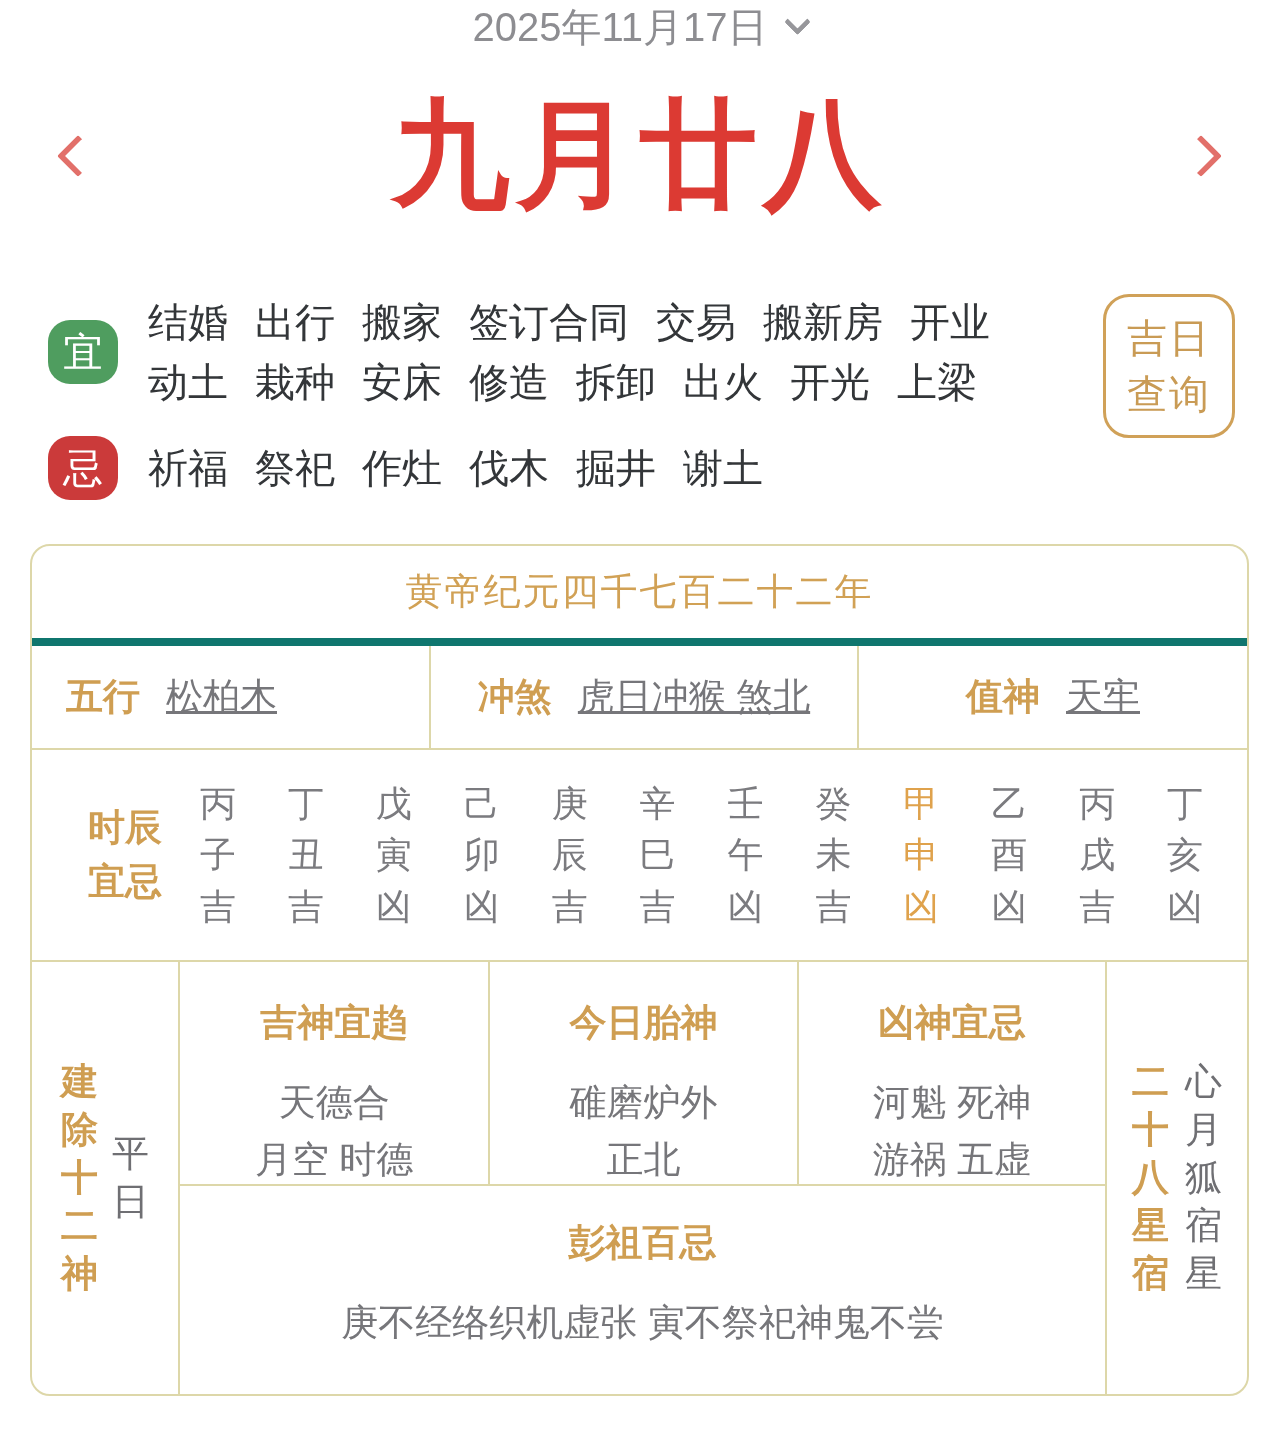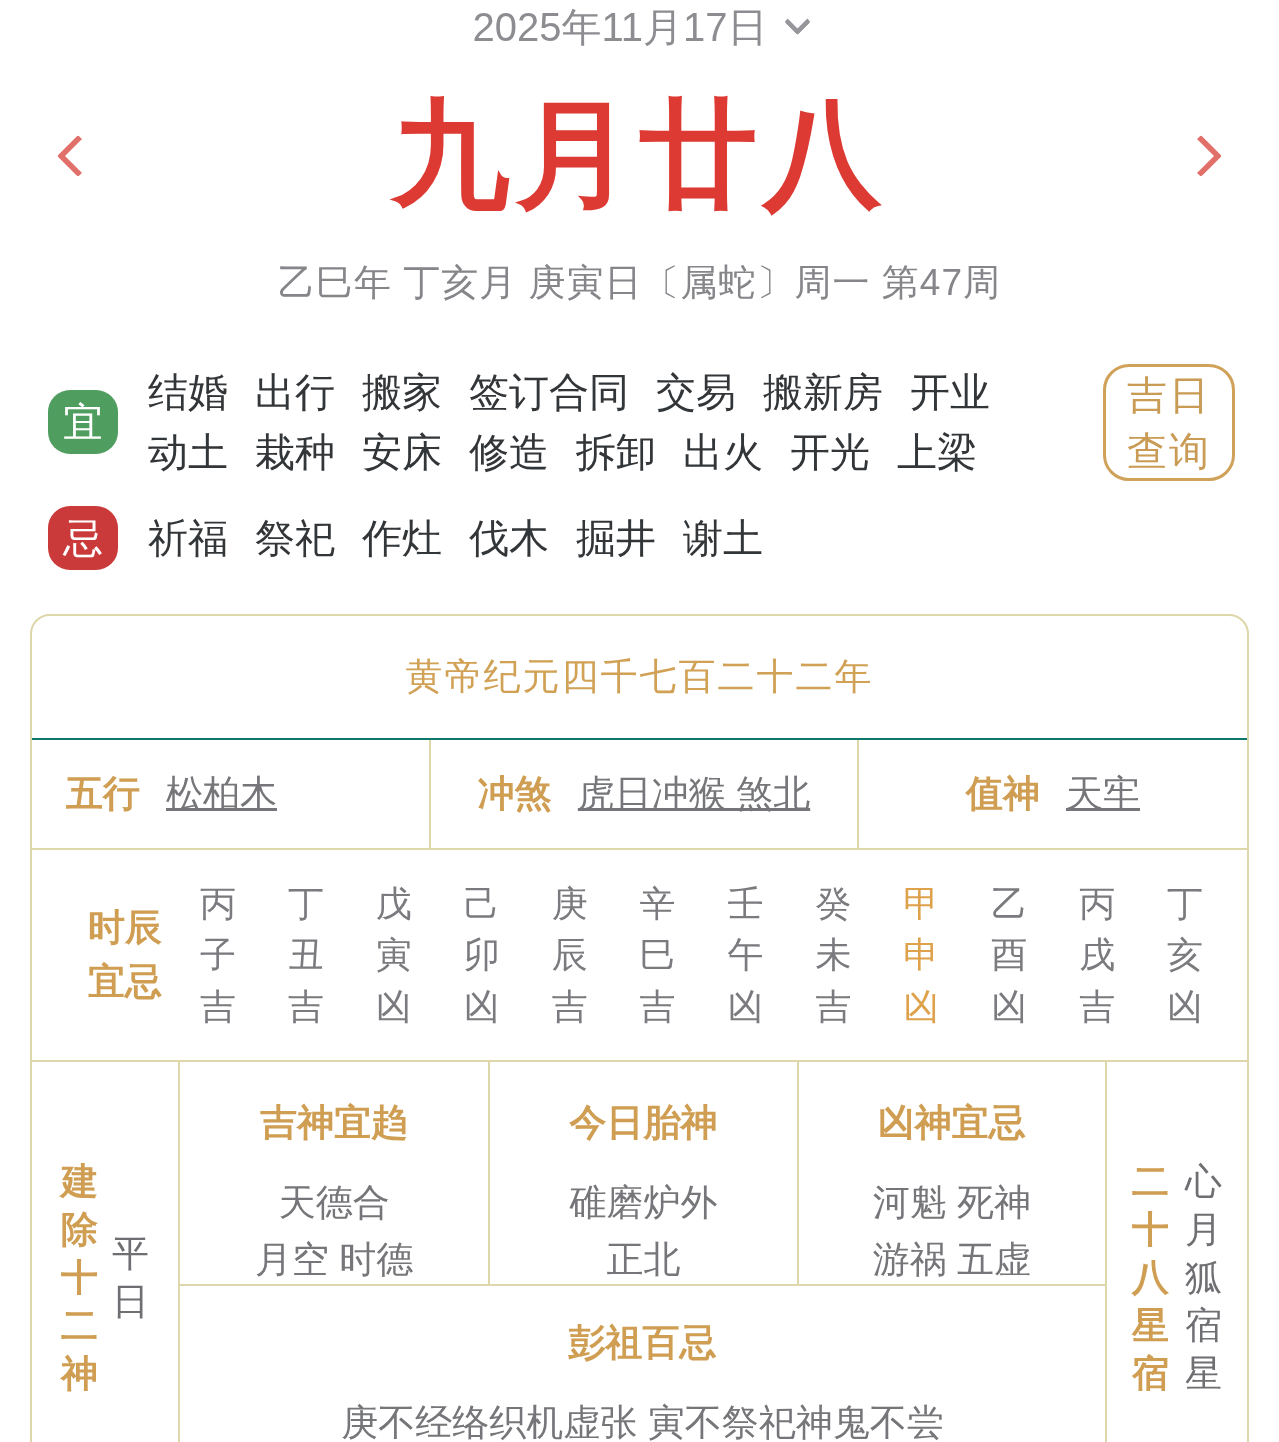--- a/index.html
+++ b/index.html
@@ -31,30 +31,30 @@
   .yiji-row { display:flex; align-items:center; gap:30px; }
   .yiji-row + .yiji-row { margin-top:24px; }
   .badge { flex:0 0 70px; height:64px; border-radius:22px; color:#fff;
     font-family:"Liberation Serif","DejaVu Serif",serif; font-size:40px;
     display:flex; align-items:center; justify-content:center; }
   .badge.green { background:#4f9d5f; }
   .badge.red   { background:#cb3a3a; }
   .items { font-size:40px; color:#333639; line-height:1.5; }
   .items span { display:inline-block; margin-right:27px;text-align:right; }
 
-  .lucky-btn { flex:0 0 132px; width:132px; height:117px; margin-top:2px;
+  .lucky-btn { flex:0 0 132px; width:132px; height:144px; margin-top:2px;
     border:3px solid #d0a158; border-radius:26px; background:#fff; color:#c99b55;
     font-size:40px; line-height:1.4; white-space:pre-line; text-align:center;
     font-family:inherit; letter-spacing:2px; cursor:pointer; }
 
   
   .almanac { margin:44px 30px 0; border:2px solid #ddd7a9; border-radius:20px; background:#fff; }
-  .row-era { height:122px; display:flex; align-items:center; justify-content:center;
+  .row-era { height:92px; display:flex; align-items:center; justify-content:center;
     font-size:37px; letter-spacing:2px; color:#d1a155; }
-  .row-trio { border-top:2px solid #0f766e; height:110px;
+  .row-trio { border-top:8px solid #0f766e; height:110px;
     display:grid; grid-template-columns:397fr 428fr 390fr; }
   .trio-cell { display:flex; align-items:center; justify-content:center; gap:26px; font-size:37px; }
   .trio-cell.first { justify-content:flex-start; padding-left:34px; }
   .trio-cell + .trio-cell { border-left:2px solid #ddd7a9; }
   .t-label { color:#cf9e52; font-weight:bold; }
   .t-value { color:#76767a;text-decoration:underline; }
 
   .row-hours { border-top:2px solid #ddd7a9; height:212px; display:flex; align-items:center; }
   .hours-label { flex:0 0 142px; padding-left:56px; color:#cf9e52; font-weight:bold;
     font-size:37px; line-height:1.45; white-space:pre-line; }
@@ -94,21 +94,20 @@
   <div class="title-row">
     <button class="nav-btn prev">
       <span class="chev chev-left"></span>
     </button>
     <div class="lunar-title">九月廿八</div>
     <button class="nav-btn next">
       <span class="chev chev-right"></span>
     </button>
   </div>
 
-  <div class="ganzhi">乙巳年 丁亥月 庚寅日〔属蛇〕周一  第47周</div>
 
   <div class="yiji-section">
     <div class="yiji-left">
       <div class="yiji-row">
         <span class="badge green">宜</span>
         <div class="items"><span>结婚</span><span>出行</span><span>搬家</span><span>签订合同</span><span>交易</span><span>搬新房</span><span>开业</span><span>动土</span><span>栽种</span><span>安床</span><span>修造</span><span>拆卸</span><span>出火</span><span>开光</span><span>上梁</span></div>
       </div>
       <div class="yiji-row">
         <span class="badge red">忌</span>
         <div class="items"><span>祈福</span><span>祭祀</span><span>作灶</span><span>伐木</span><span>掘井</span><span>谢土</span></div>

